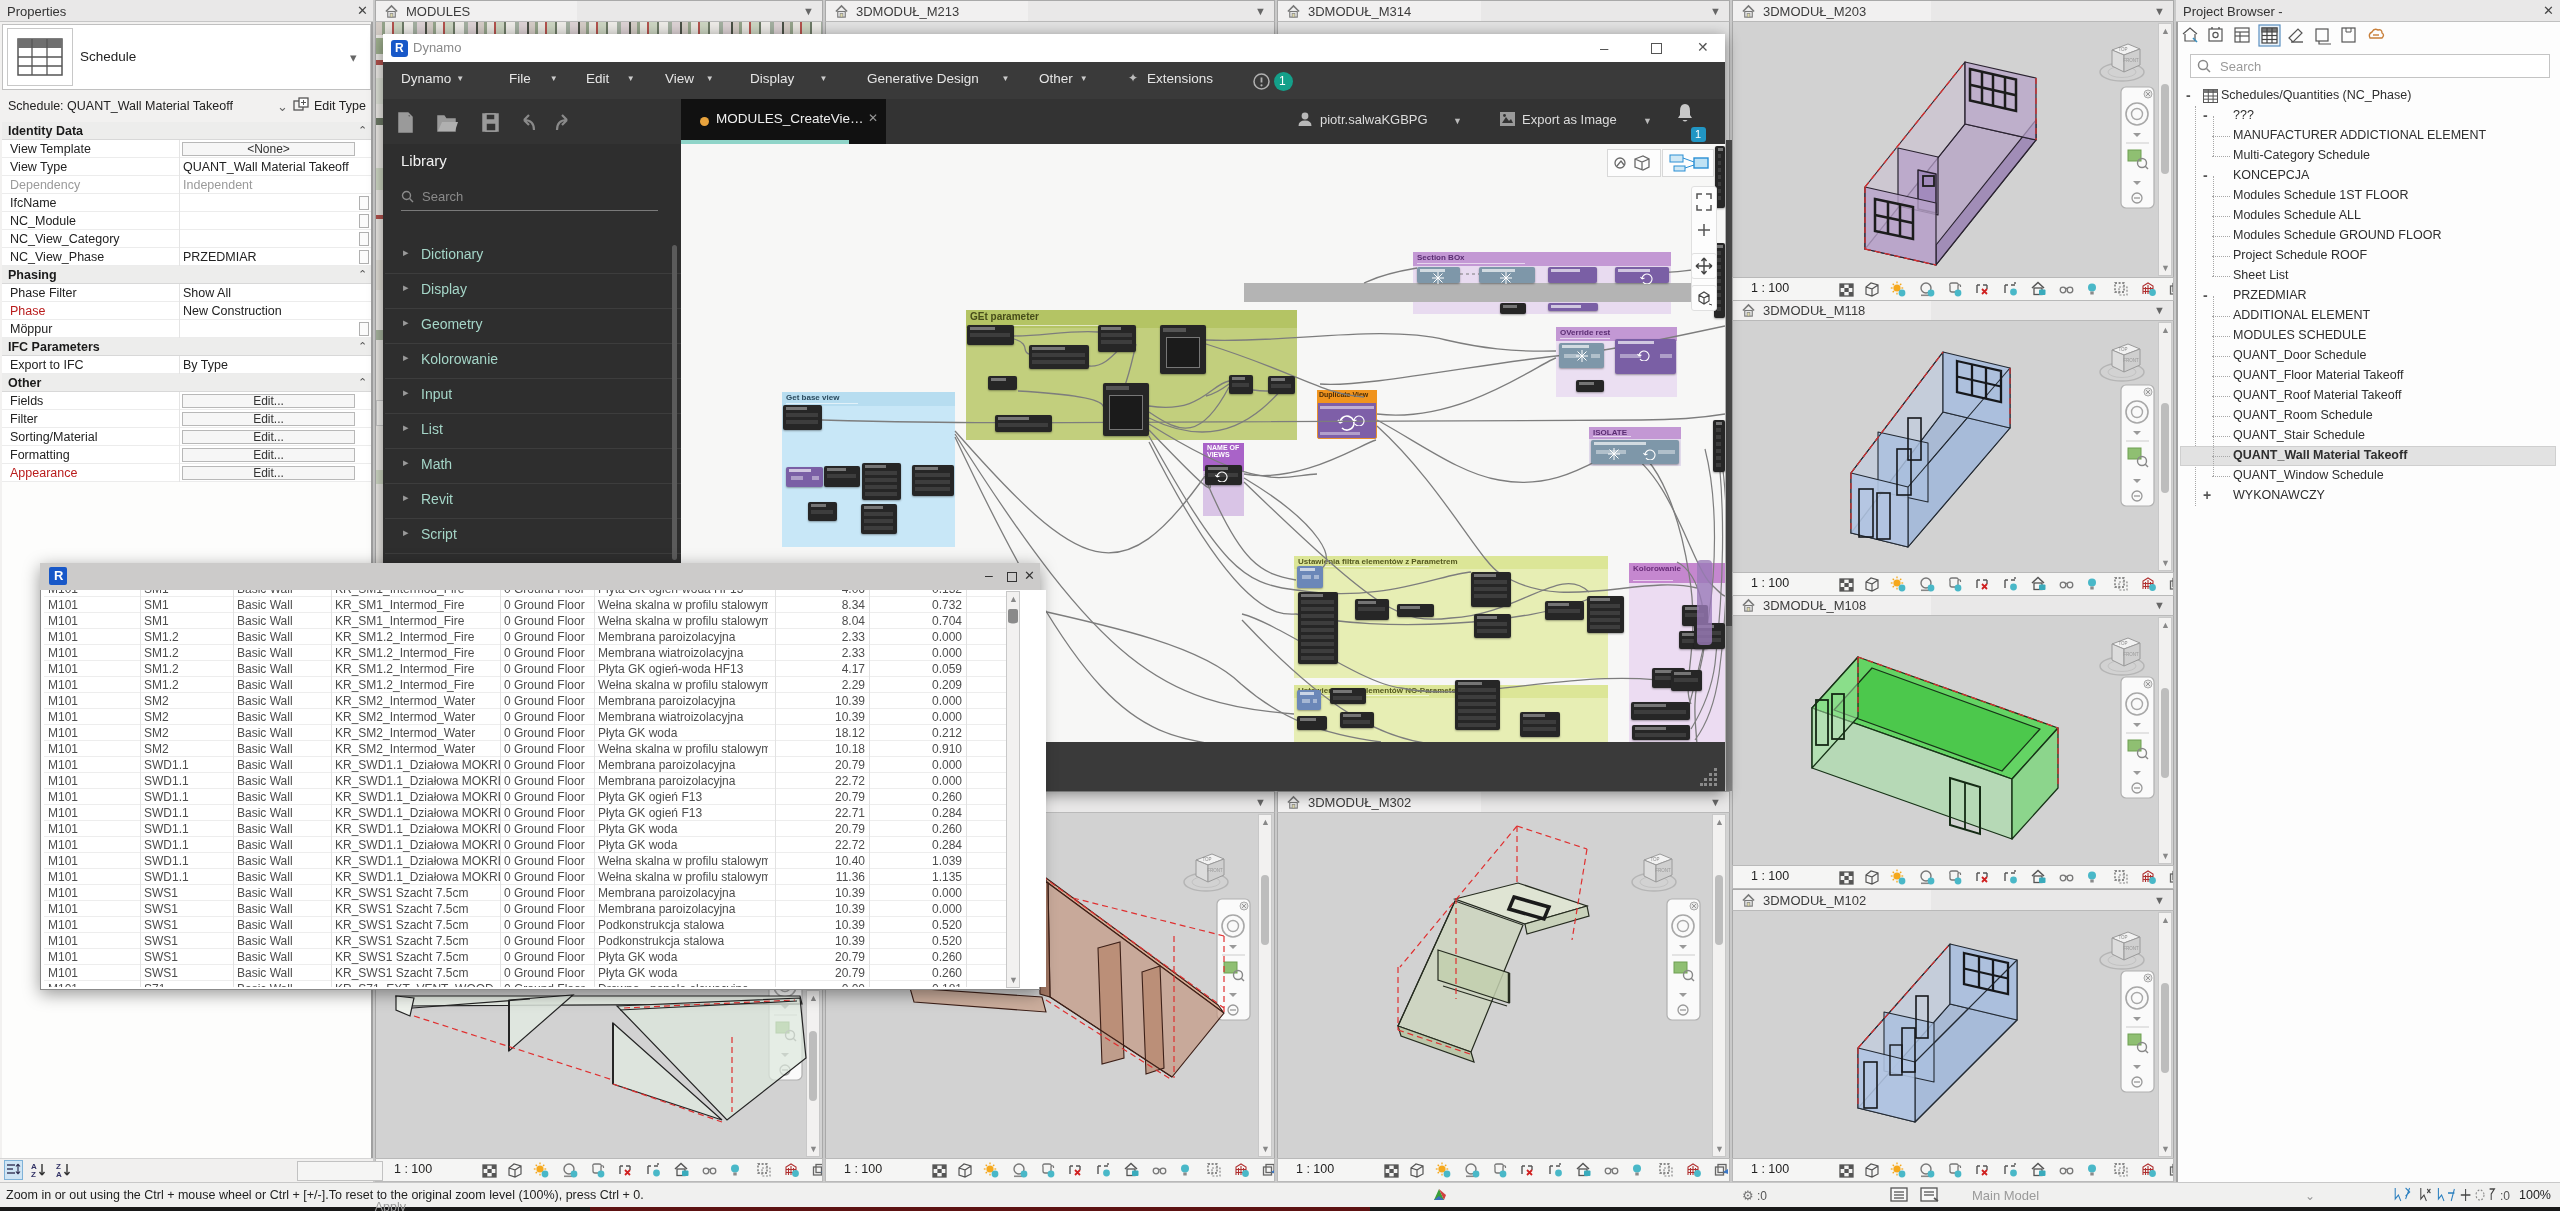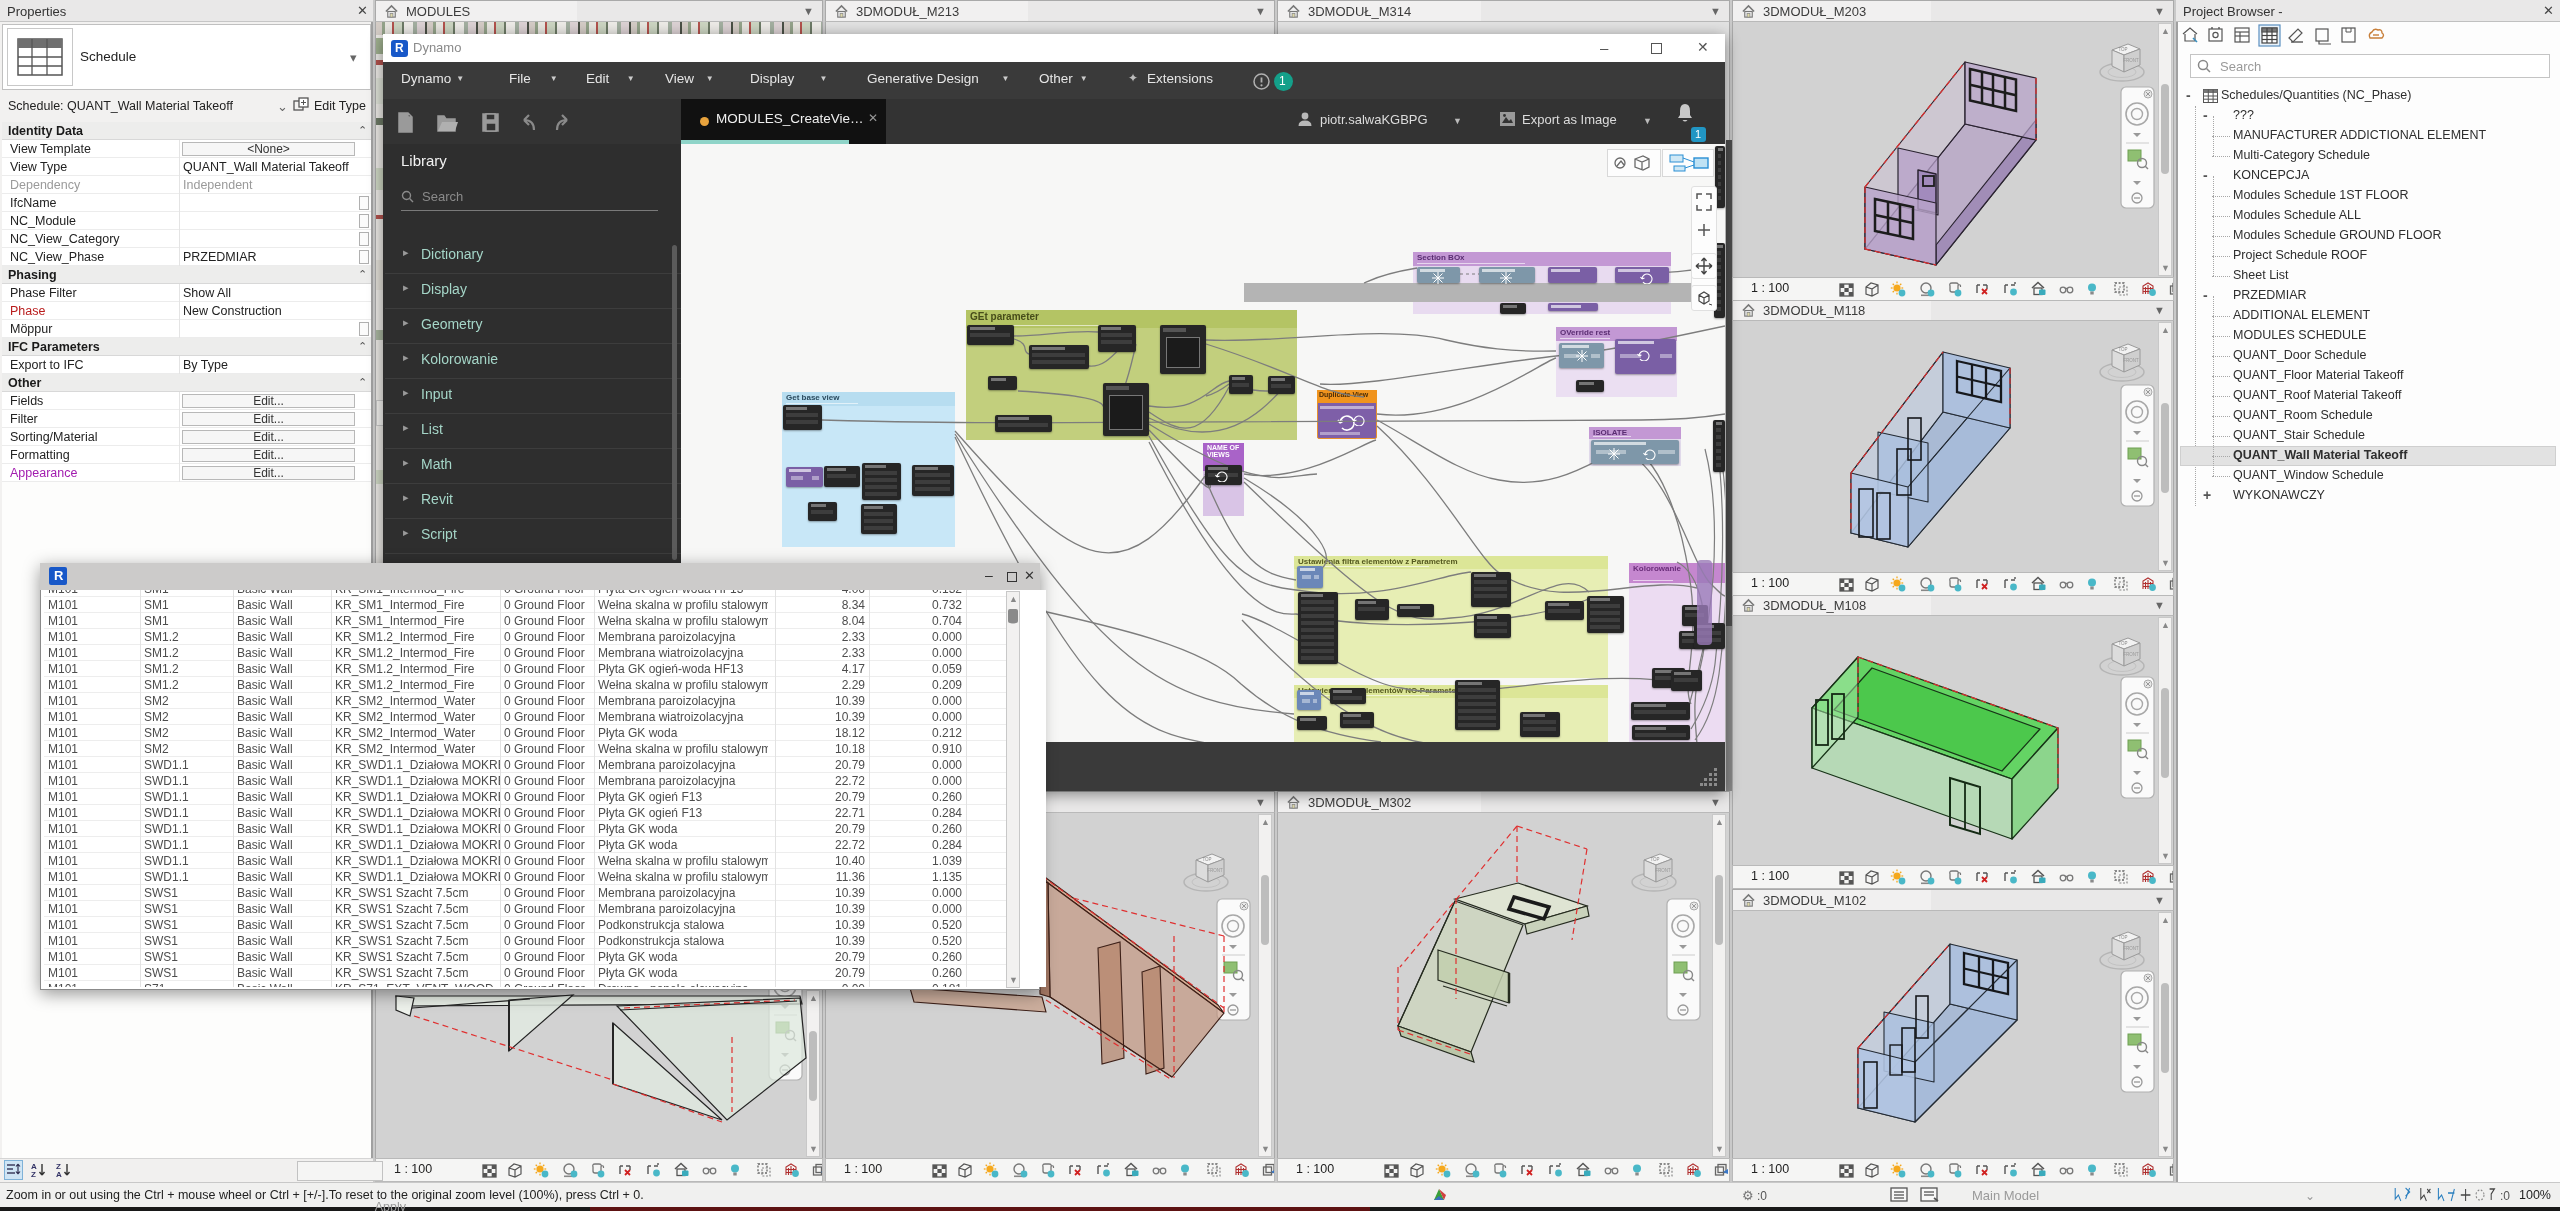--- a/index.html
+++ b/index.html
@@ -1315,21 +1315,21 @@
 <div style="position:absolute;left:10px;top:430px;white-space:nowrap;font-size:12.5px;color:#222;">Sorting/Material</div>
 <div style="position:absolute;left:182px;top:430px;width:173px;height:14px;background:#f6f6f6;border:1px solid #b8b8b8;"></div>
 <div style="position:absolute;left:182px;top:430px;white-space:nowrap;font-size:12px;color:#333;width:173px;text-align:center;">Edit...</div>
 <div style="position:absolute;left:2px;top:446px;width:369px;height:18px;background:#fff;border-bottom:1px solid #ececec;"></div>
 <div style="position:absolute;left:179px;top:446px;width:1px;height:18px;background:#e4e4e4;"></div>
 <div style="position:absolute;left:10px;top:448px;white-space:nowrap;font-size:12.5px;color:#222;">Formatting</div>
 <div style="position:absolute;left:182px;top:448px;width:173px;height:14px;background:#f6f6f6;border:1px solid #b8b8b8;"></div>
 <div style="position:absolute;left:182px;top:448px;white-space:nowrap;font-size:12px;color:#333;width:173px;text-align:center;">Edit...</div>
 <div style="position:absolute;left:2px;top:464px;width:369px;height:18px;background:#fff;border-bottom:1px solid #ececec;"></div>
 <div style="position:absolute;left:179px;top:464px;width:1px;height:18px;background:#e4e4e4;"></div>
-<div style="position:absolute;left:10px;top:466px;white-space:nowrap;font-size:12.5px;color:#a21caf;">Appearance</div>
+<div style="position:absolute;left:10px;top:466px;white-space:nowrap;font-size:12.5px;color:#b91c1c;">Appearance</div>
 <div style="position:absolute;left:182px;top:466px;width:173px;height:14px;background:#f6f6f6;border:1px solid #b8b8b8;"></div>
 <div style="position:absolute;left:182px;top:466px;white-space:nowrap;font-size:12px;color:#333;width:173px;text-align:center;">Edit...</div>
 <div style="position:absolute;left:2px;top:482px;width:369px;height:676px;background:#fdfdfc;"></div>
 <div style="position:absolute;left:0px;top:1158px;width:373px;height:24px;background:#f1f0ef;border-top:1px solid #d5d5d5;"></div>
 <div style="position:absolute;left:4px;top:1160px;width:19px;height:20px;background:#cfe5f5;border:1px solid #7fb2d8;"></div>
 <svg style="position:absolute;left:6px;top:1162px;" width="15" height="15" viewBox="0 0 15 15">
     <g stroke="#335" stroke-width="1.4">
       <line x1="1" y1="3" x2="9" y2="3"></line>
       <line x1="1" y1="7" x2="7" y2="7"></line>
       <line x1="1" y1="11" x2="9" y2="11"></line>

